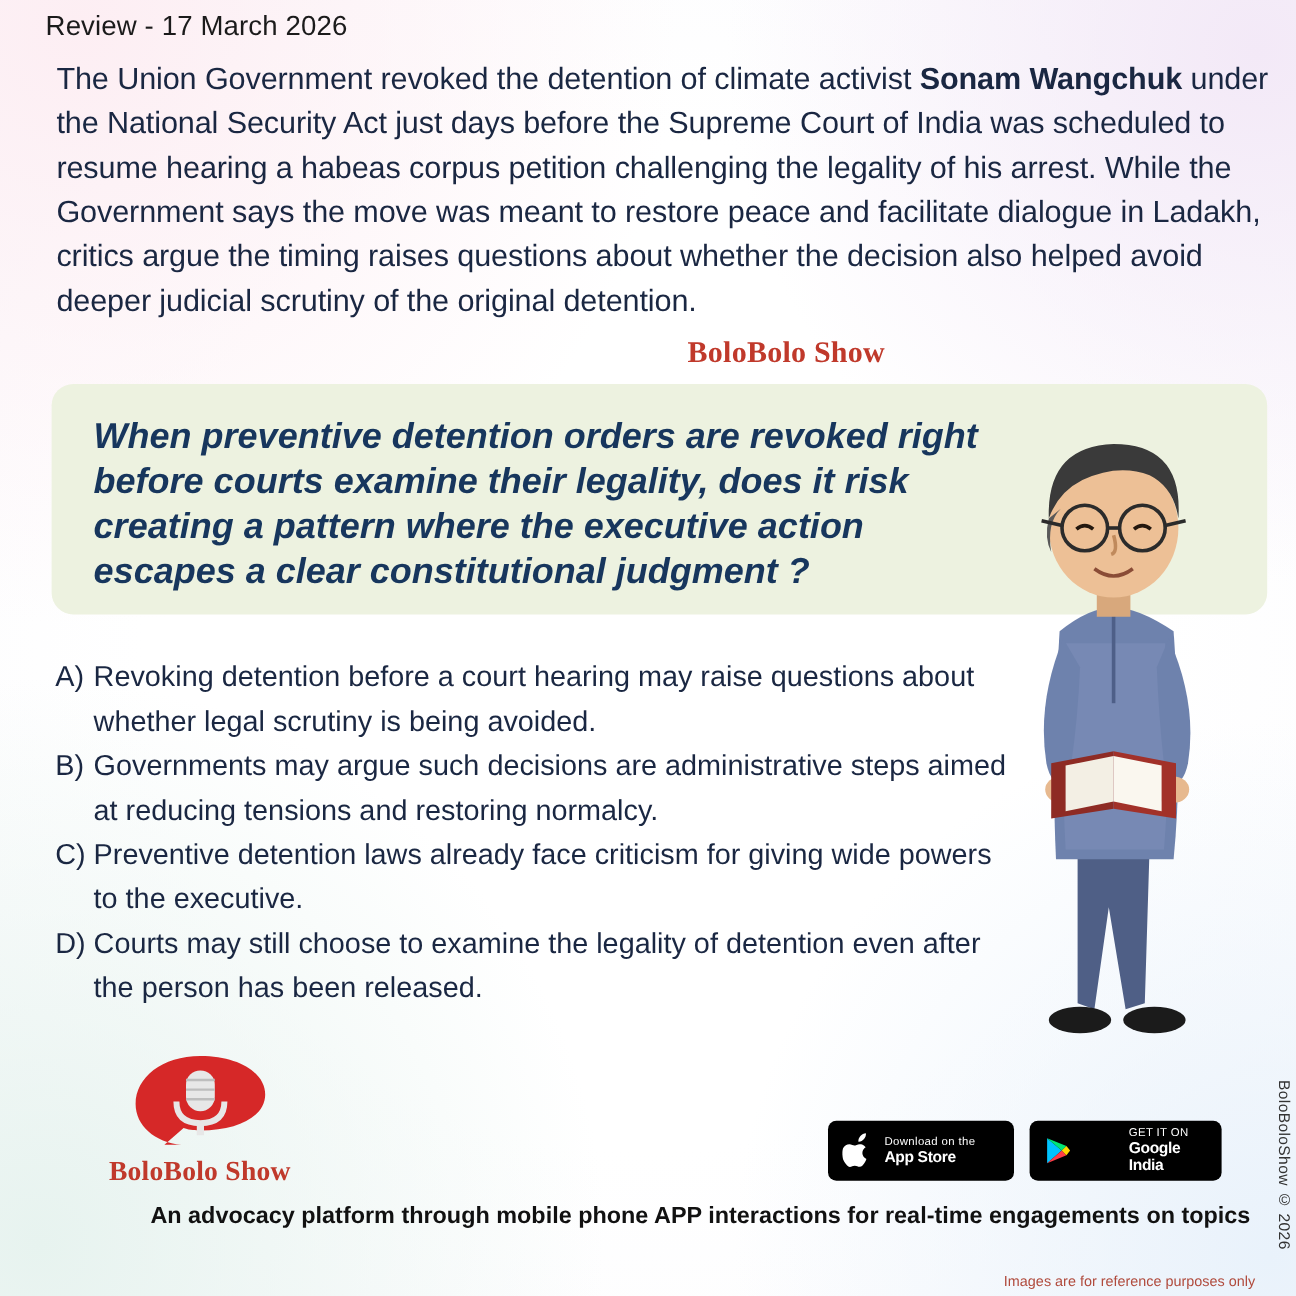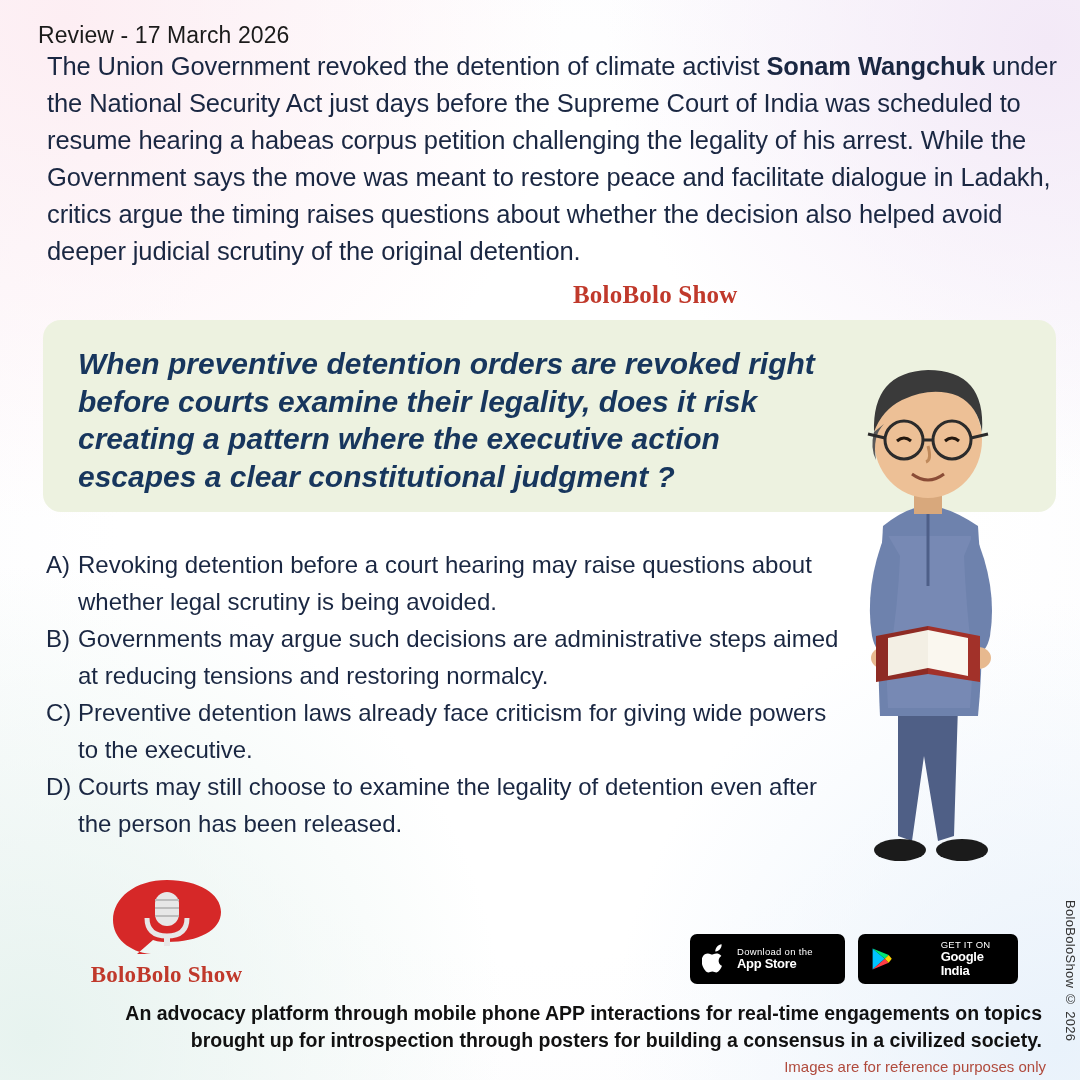--- a/index.html
+++ b/index.html
@@ -17,21 +17,21 @@
       radial-gradient(circle at 6% 2%, #fdeef3 0%, rgba(253,238,243,0) 34%),
       radial-gradient(circle at 97% 4%, #f3e9f7 0%, rgba(243,233,247,0) 30%),
       radial-gradient(circle at 3% 96%, #e7f3ef 0%, rgba(231,243,239,0) 32%),
       radial-gradient(circle at 98% 97%, #e9f2fb 0%, rgba(233,242,251,0) 30%),
       radial-gradient(circle at 50% 50%, #ffffff 0%, #ffffff 55%, #fbfbfd 100%);
   }
 
   
   .review-line {
     position: absolute;
-    left: 38px; top: 22px;
+    left: 38px; top: 8px;
     font-size: 23px;
     color: #1b1b1b;
     letter-spacing: .1px;
   }
 
   
   .intro {
     position: absolute;
     left: 47px; top: 48px;
     width: 1012px;
@@ -134,21 +134,21 @@
     text-align: right;
     font-size: 19.5px;
     font-weight: bold;
     line-height: 26.5px;
     color: #111;
   }
 
   .ref-note {
     position: absolute;
     right: 34px; bottom: 5px;
-    font-size: 15px;
+    font-size: 12px;
     color: #b04a3c;
   }
 
   .side-copy {
     position: absolute;
     right: 2px; top: 900px;
     font-size: 13px;
     color: #333;
     writing-mode: vertical-rl;
     letter-spacing: .3px;
@@ -267,19 +267,18 @@
       <path d="M21.5 9.4 L25 13.8 L21.5 18.2 L17 13.8 Z" fill="#ffd600"></path>
     </svg>
     <span class="b-txt">
       <span class="b-small">GET IT ON</span>
       <span class="b-big">Google India</span>
     </span>
   </div>
 
   <div class="tagline">
     <div>An advocacy platform through mobile phone APP interactions for real-time engagements on topics</div>
-    <div>brought up for introspection through posters for building a consensus in a civilized society.</div>
   </div>
 
   <div class="ref-note">Images are for reference purposes only</div>
   <div class="side-copy">BoloBoloShow © 2026</div>
 
 </div>
 
 </body></html>

